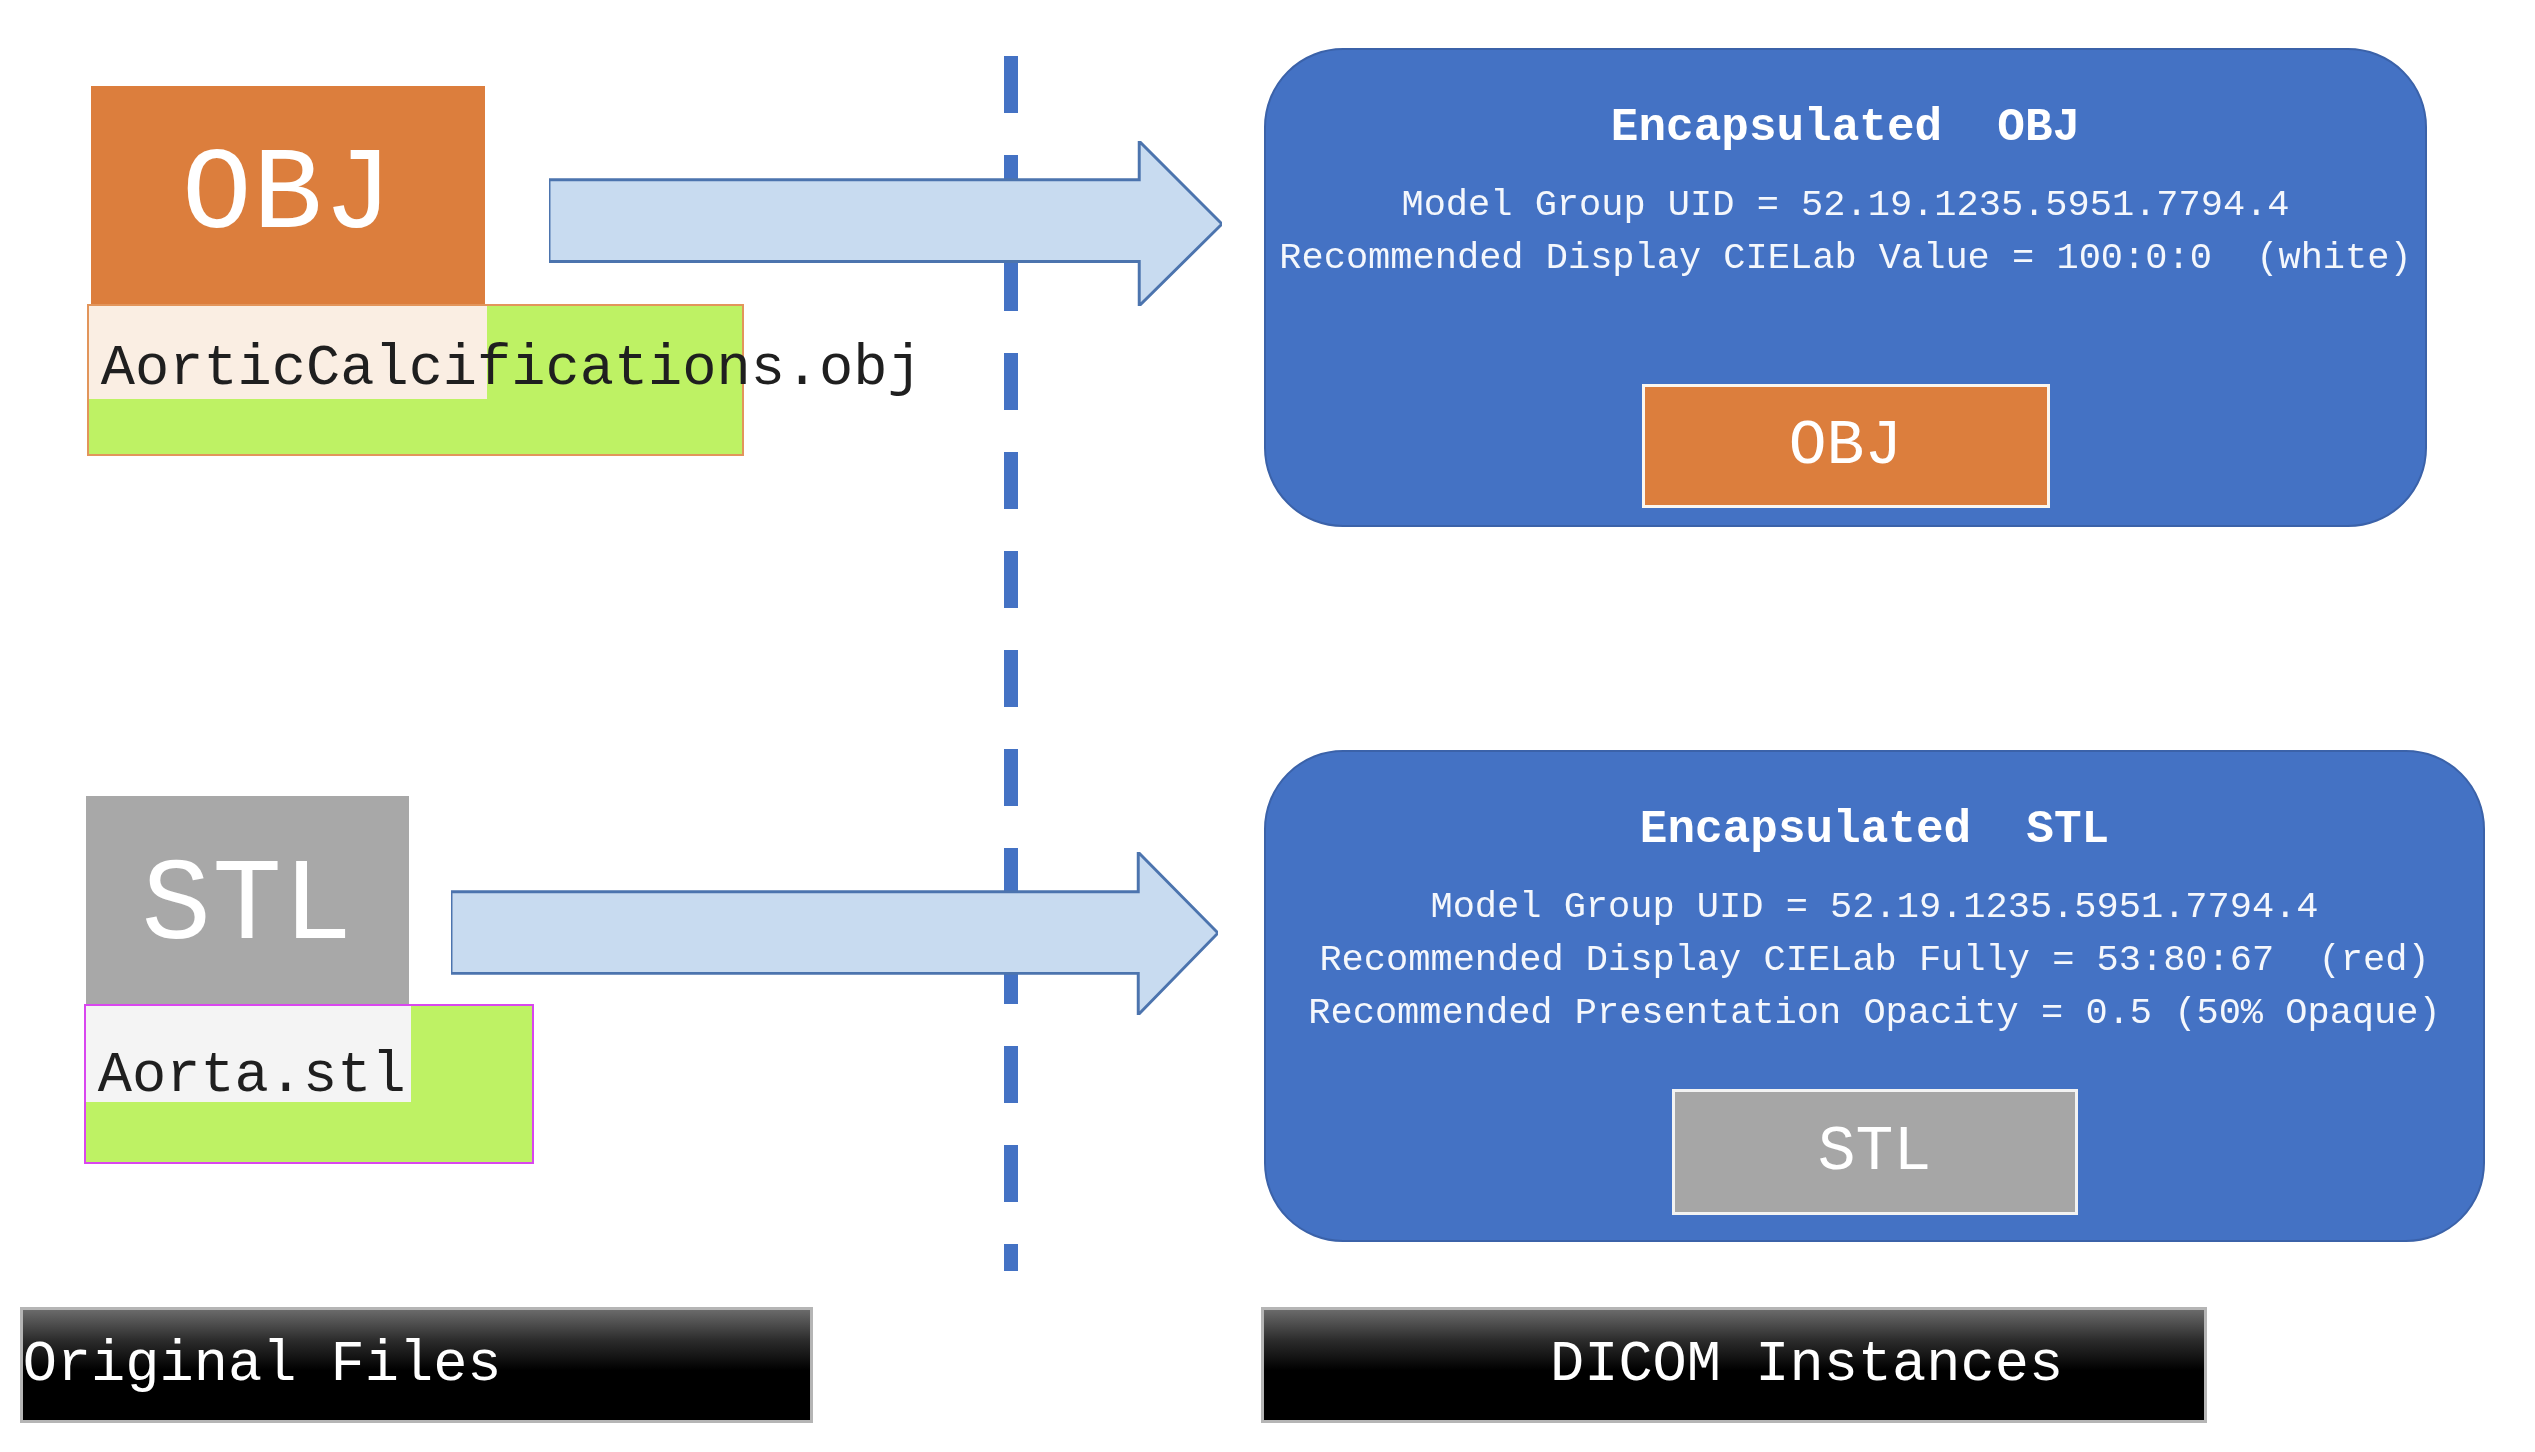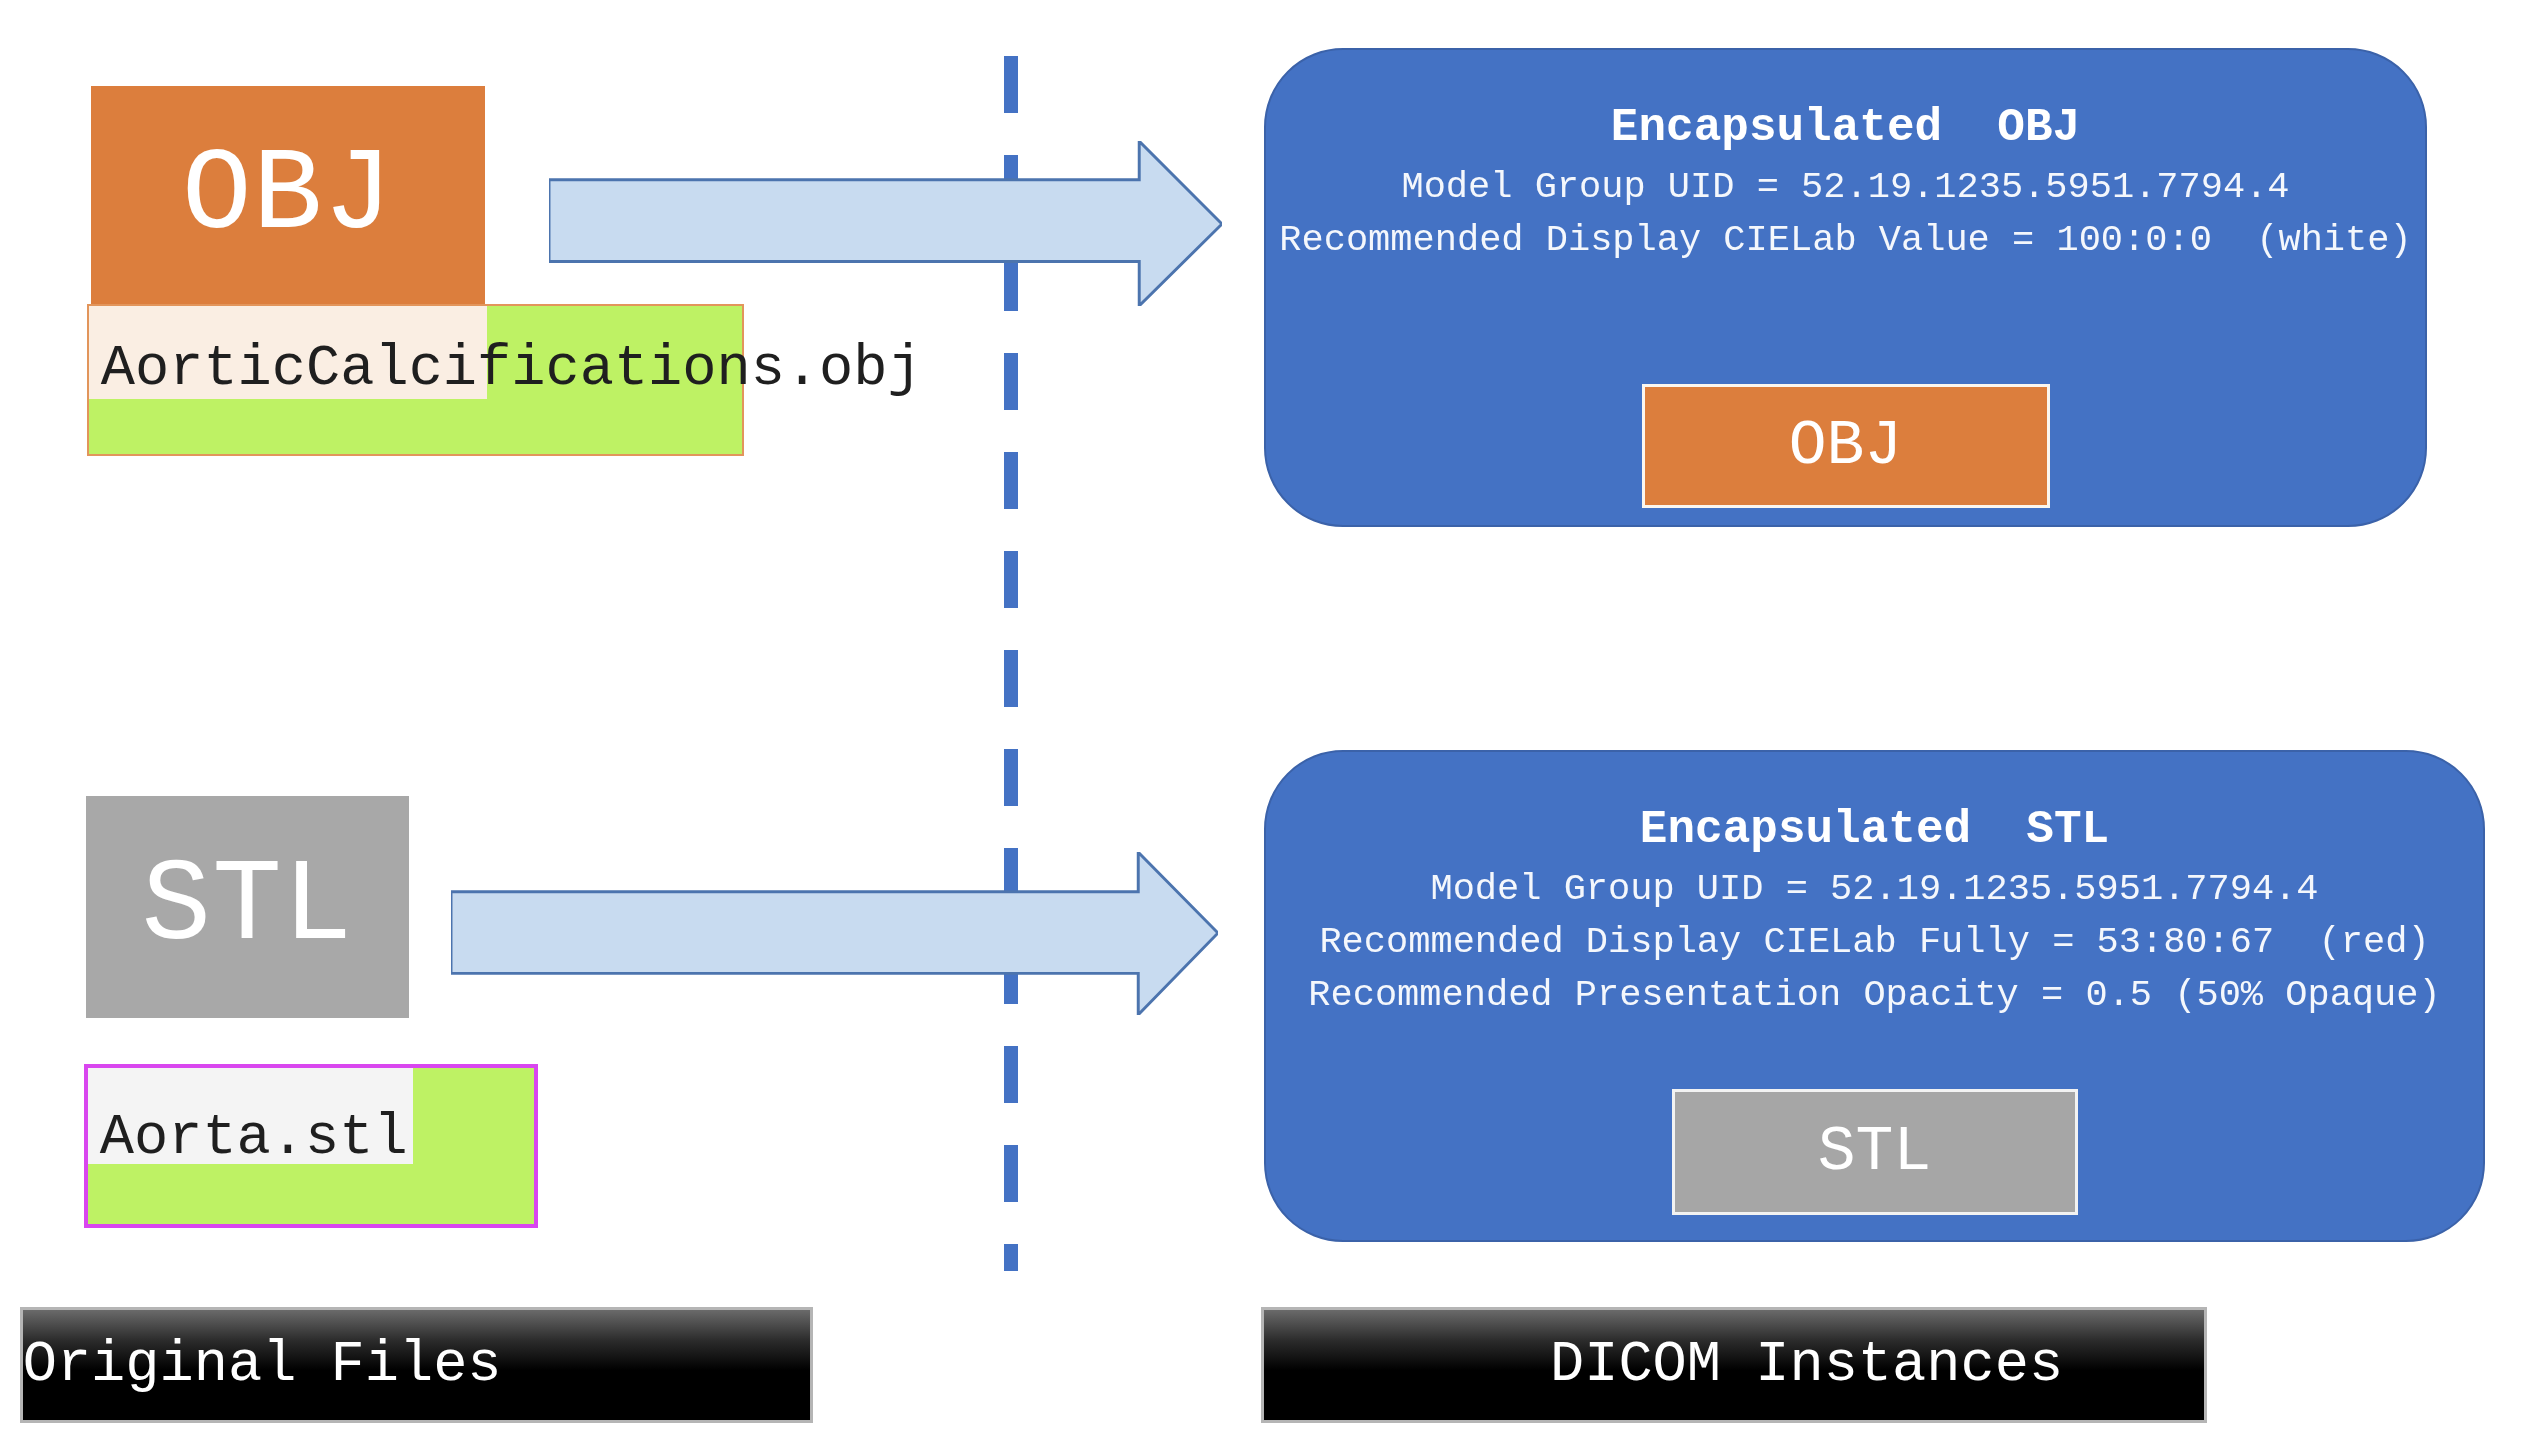--- a/index.html
+++ b/index.html
@@ -14,21 +14,21 @@
   
   .file-icon {
     display:flex; align-items:center; justify-content:center;
     color:#ffffff; font-size:116px; font-weight:400; letter-spacing:1px;
   }
   .icon-obj { left:91px; top:86px; width:394px; height:219px; background:#DC7E3D; }
   .icon-stl { left:86px; top:796px; width:323px; height:222px; background:#A8A8A8; }
 
   .file-labelbox { background:#bef264; }
   .labelbox-obj { left:87px; top:304px; width:653px; height:148px; border:2px solid #E2955B; }
-  .labelbox-stl { left:84px; top:1064px; width:446px; height:156px; border:4px solid #d946ef;text-align:right; }
+  .labelbox-stl { left:84px; top:1004px; width:446px; height:156px; border:2px solid #d946ef;text-align:right; }
   .label-overlay { position:absolute; left:0; top:0; }
   .overlay-obj { width:398px; height:93px; background:#FAEEE3; }
   .overlay-stl { width:325px; height:96px; background:#F4F4F4; }
   .file-name {
     position:absolute; left:11.8px; color:#1f1f1f; font-size:57px; line-height:1.1;
   }
   .name-obj { top:31.5px; }
   .name-stl { top:39px; }
 
   
@@ -50,21 +50,21 @@
   .arrow-svg { display:block; }
 
   
   .card {
     background:#4472C4; border:2px solid #3B62A9; border-radius:79px;
     color:#ffffff; text-align:center; box-sizing:border-box; padding-top:51px;
   }
   .card-obj { left:1264px; top:48px;  width:1163px; height:479px; }
   .card-stl { left:1264px; top:750px; width:1221px; height:492px; }
   .card-title { font-size:46px; font-weight:700; line-height:55px; }
-  .card-lines { margin-top:5px; }
+  .card-lines { margin-top:23px; }
   .card-line { font-size:37px; line-height:53px; color:#F4F7FC; }
   .chip {
     position:absolute; left:50%; transform:translateX(-50%);
     display:flex; align-items:center; justify-content:center;
     color:#ffffff; font-size:63px;
   }
   .chip-obj { top:334px; width:402px; height:118px; background:#DC7E3D; border:3.9px solid #FBF6EF; }
   .chip-stl { top:337px; width:400px; height:120px; background:#A6A6A6; border:3.9px solid #F2F2F2; }
 </style>
 </head>

